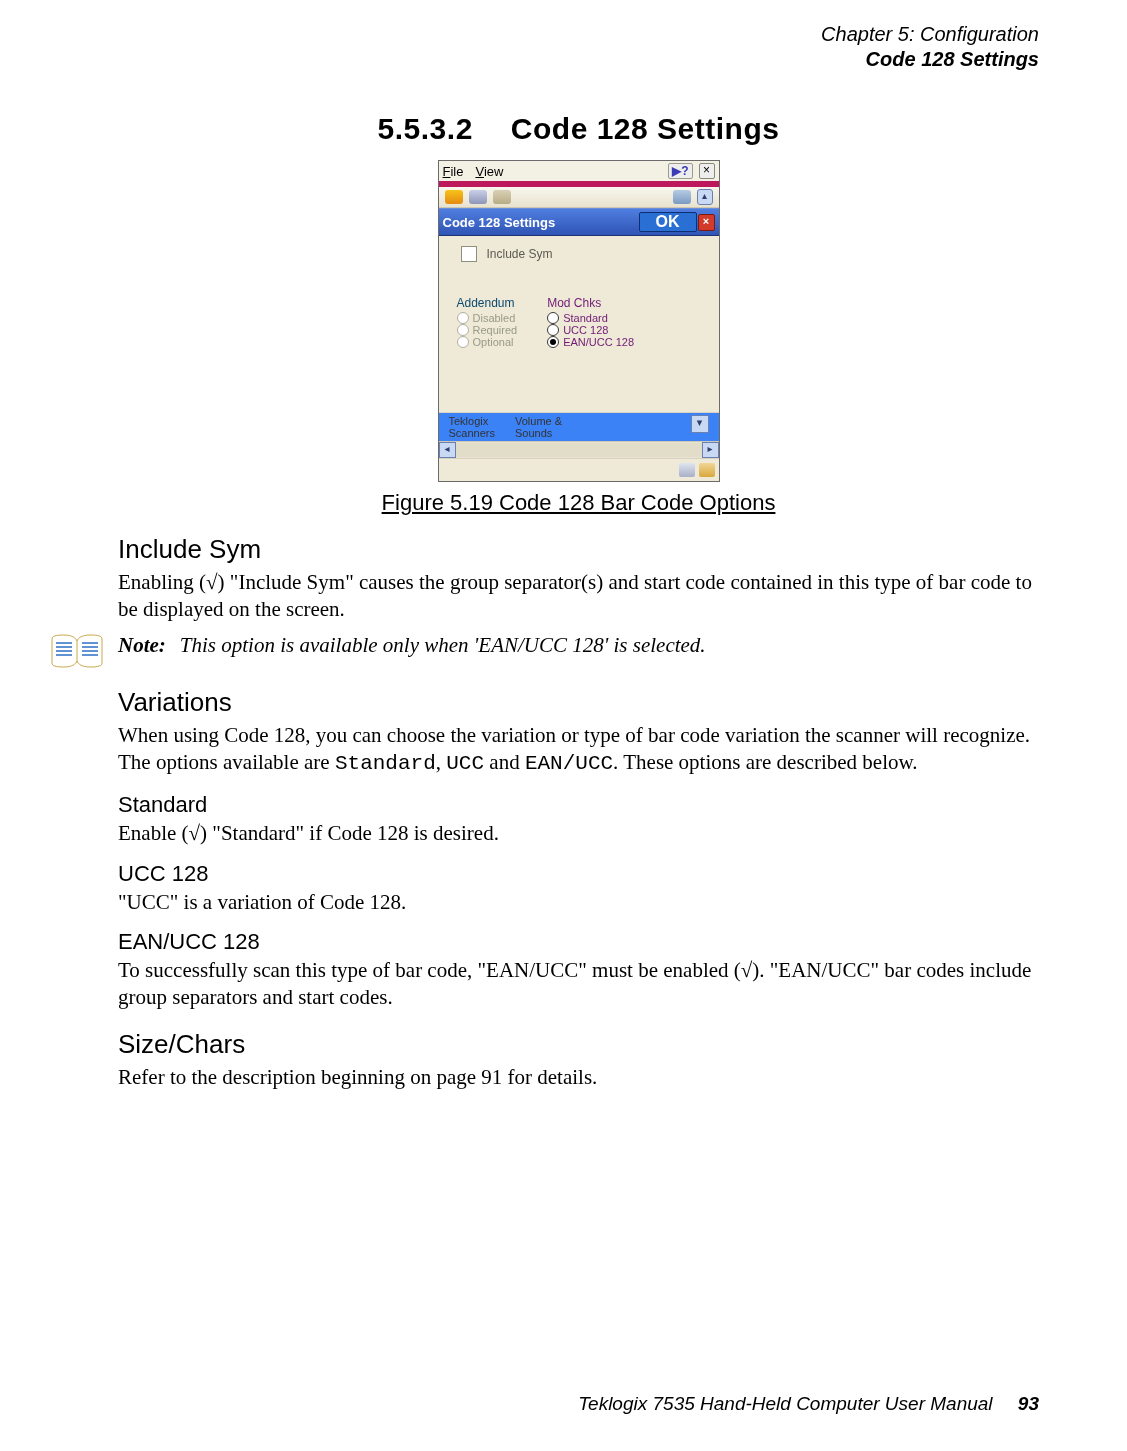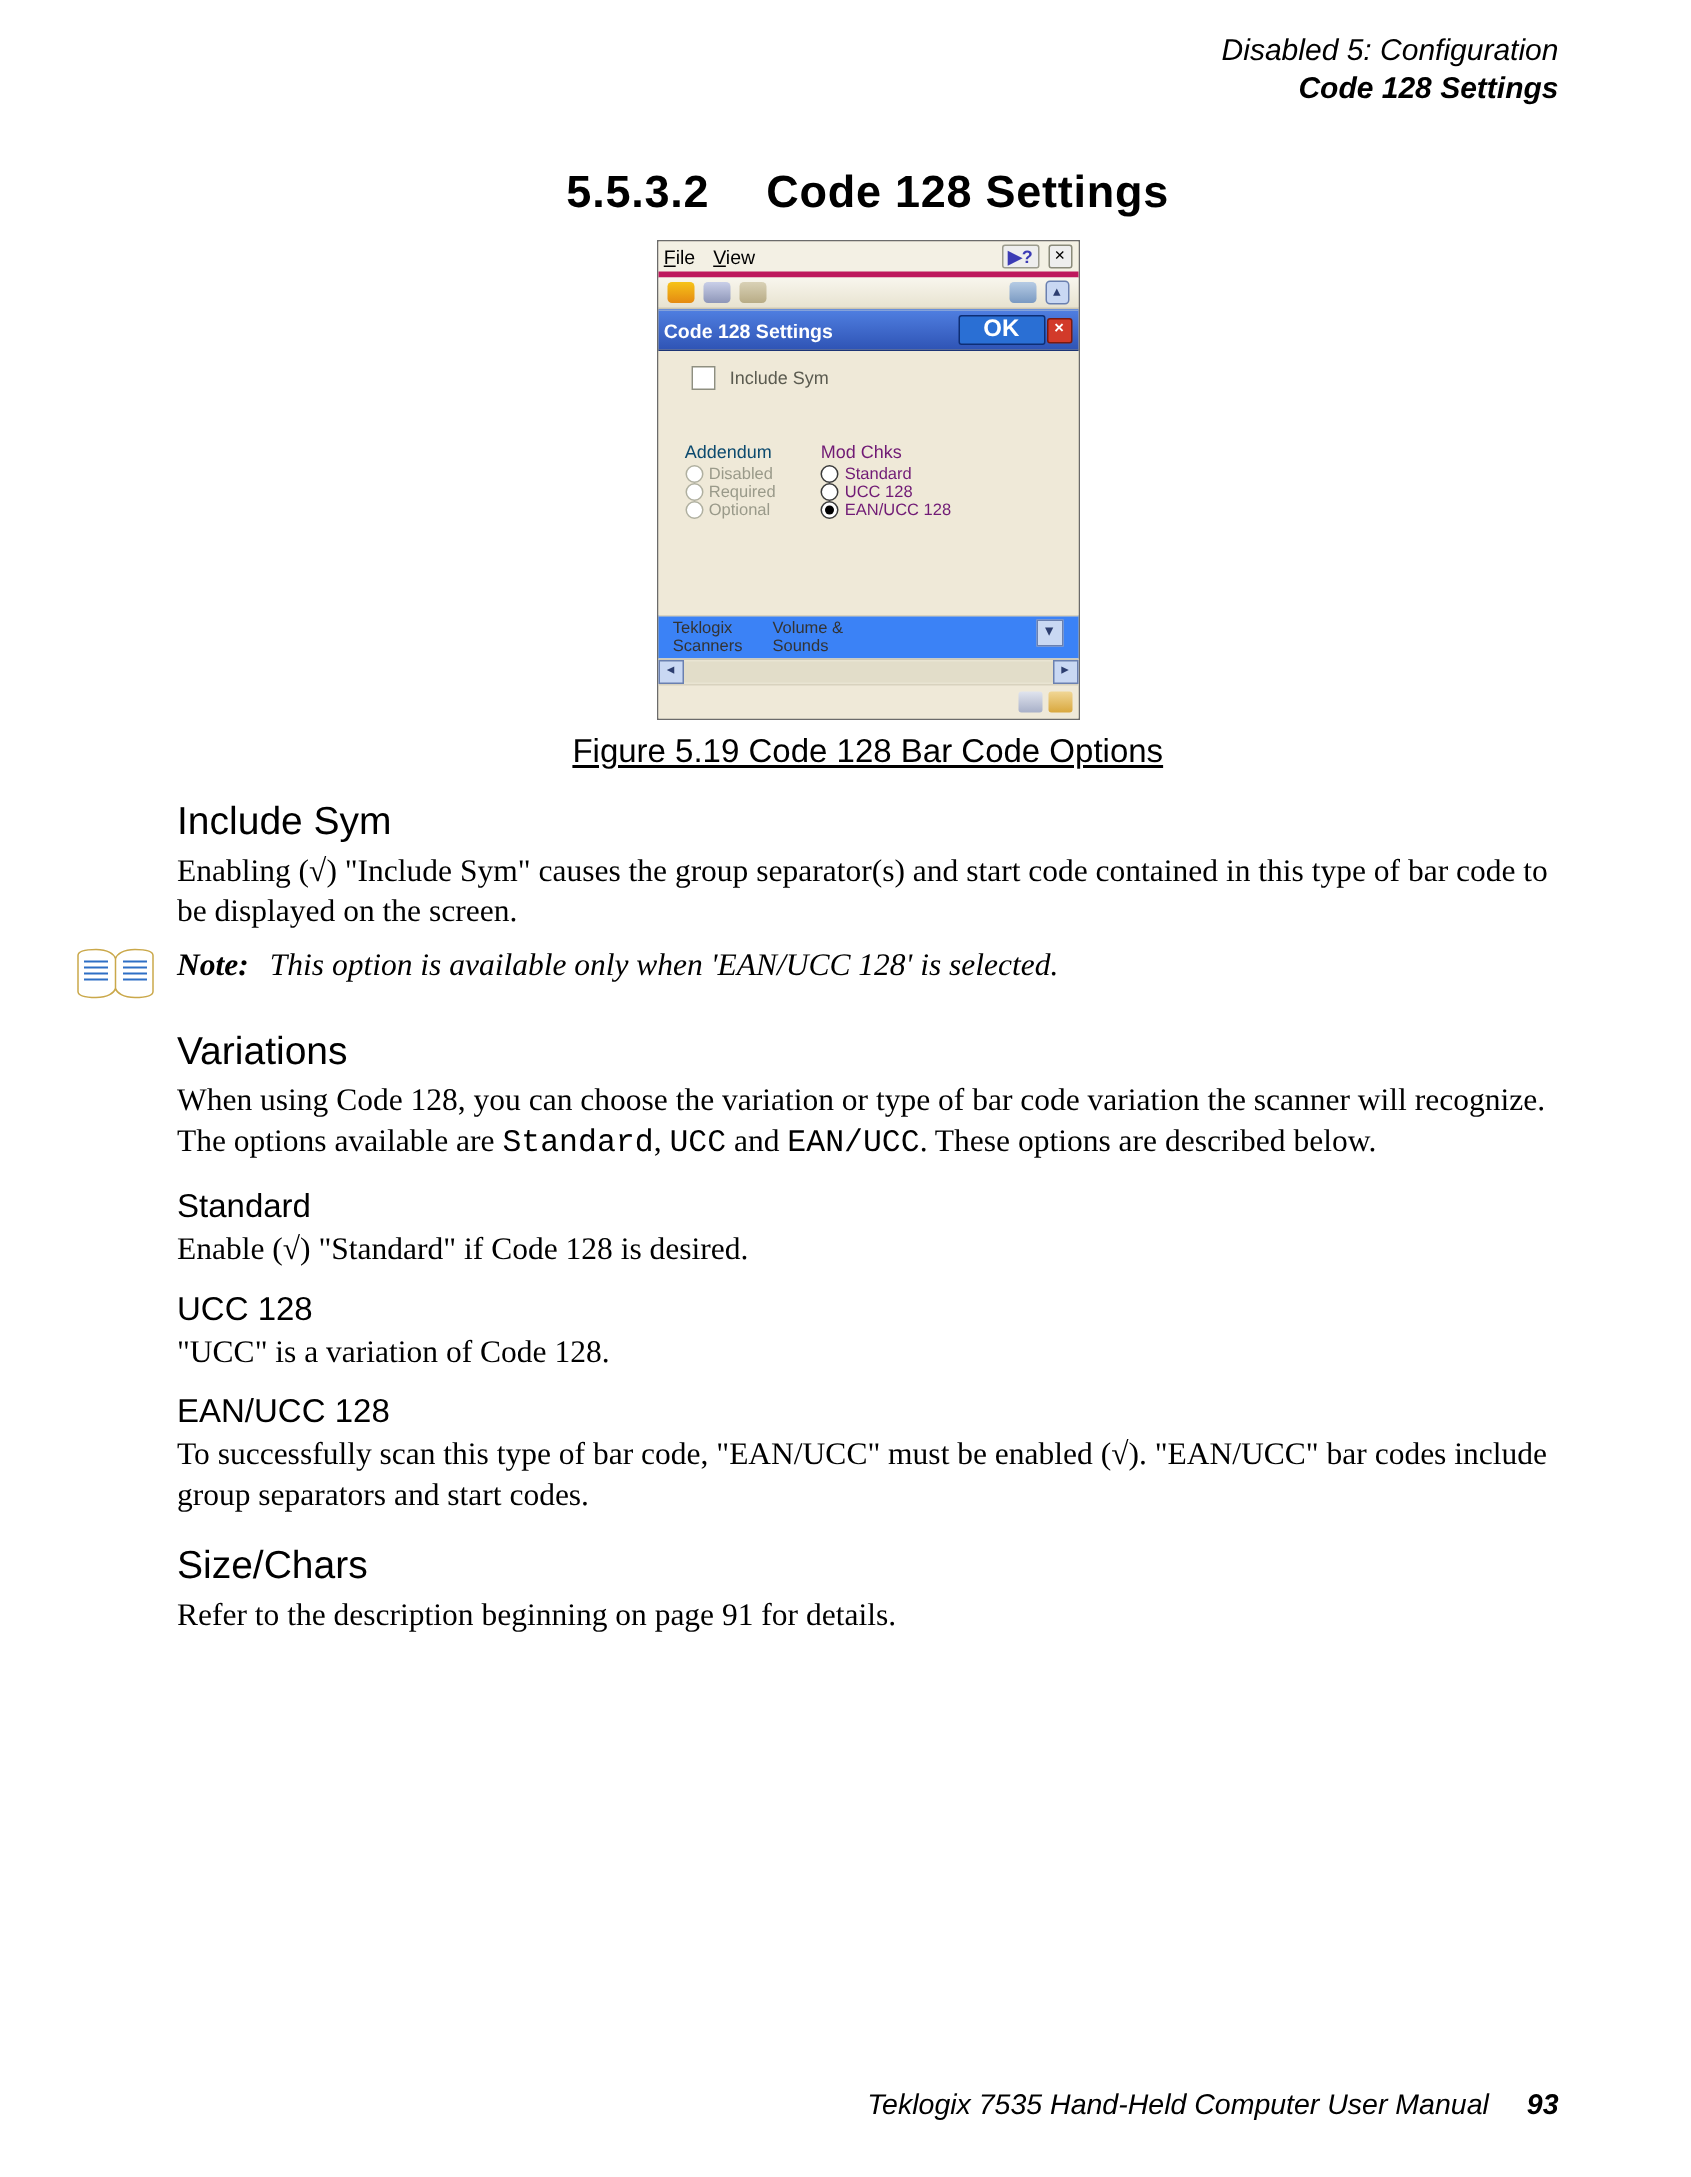--- a/index.html
+++ b/index.html
@@ -54,21 +54,21 @@
     border: 1px solid #6b6b6b;
     text-align: left;
     font-family: Tahoma, Arial, sans-serif;
     font-size: 12px;
     vertical-align: top;
   }
   .menubar {
     display: flex;
     align-items: center;
     background: #f3f0e4;
-    border-bottom: 4px solid #be185d;
+    border-bottom: 6px solid #be185d;
     padding: 2px 4px;
     font-size: 13px;
   }
   .menubar .menu-item { margin-right: 12px; }
   .menubar .menu-item u { text-decoration: underline; }
   .menubar .spacer { flex: 1; }
   .menubar .help-icon {
     font-weight: bold;
     color: #3b3bb5;
     margin-right: 6px;
@@ -213,21 +213,21 @@
     font-family:Arial,Helvetica,sans-serif;font-style:italic;font-size:19px;
   }
   .footer .pnum{font-weight:bold;font-style:italic;margin-left:20px;}
 </style>
 </head>
 <body>
 
 <div class="page">
 
   <div class="header-right">
-    <div class="chapter">Disabled 5: Configuration</div>
+    <div class="chapter">Chapter 5: Configuration</div>
     <div class="section">Code 128 Settings</div>
   </div>
 
   <h2 class="section-number-title">
     <span class="num">5.5.3.2</span><span>Code 128 Settings</span>
   </h2>
 
   <div class="figure-wrap">
     <div class="screenshot">
       <div class="menubar">

